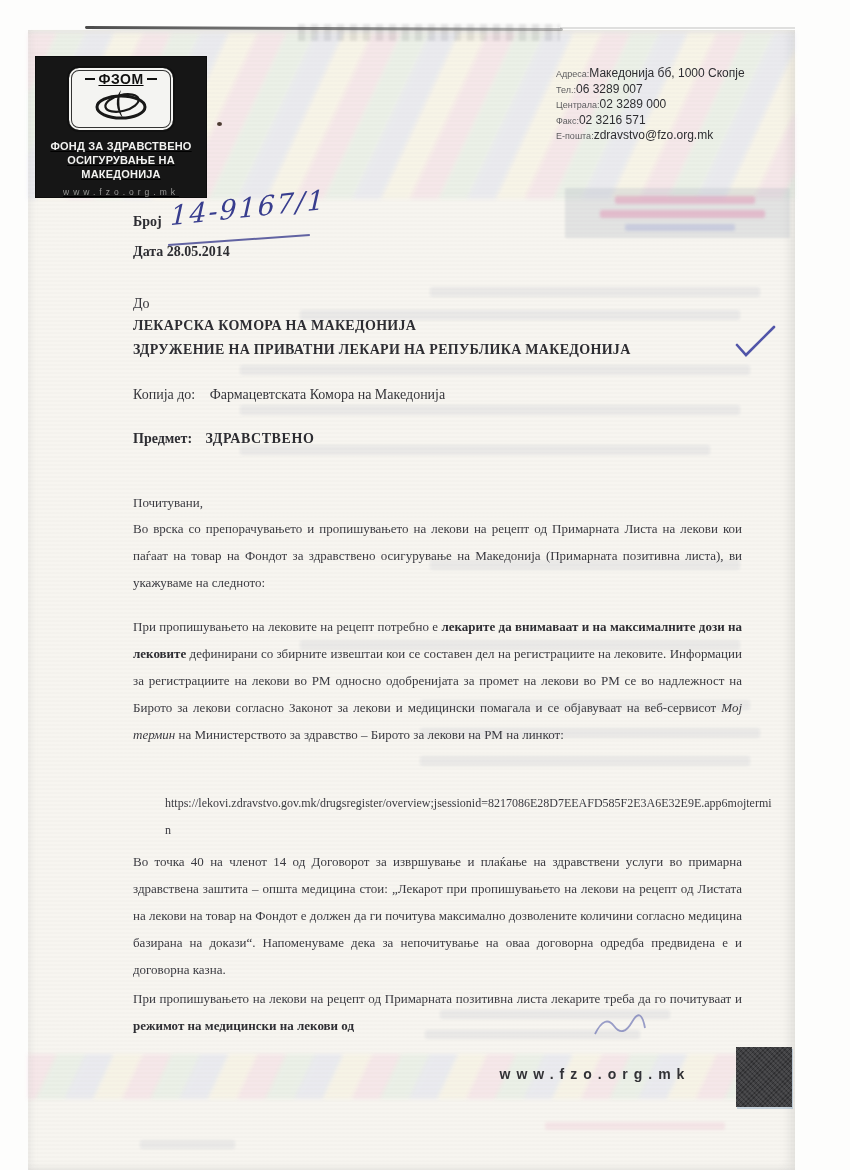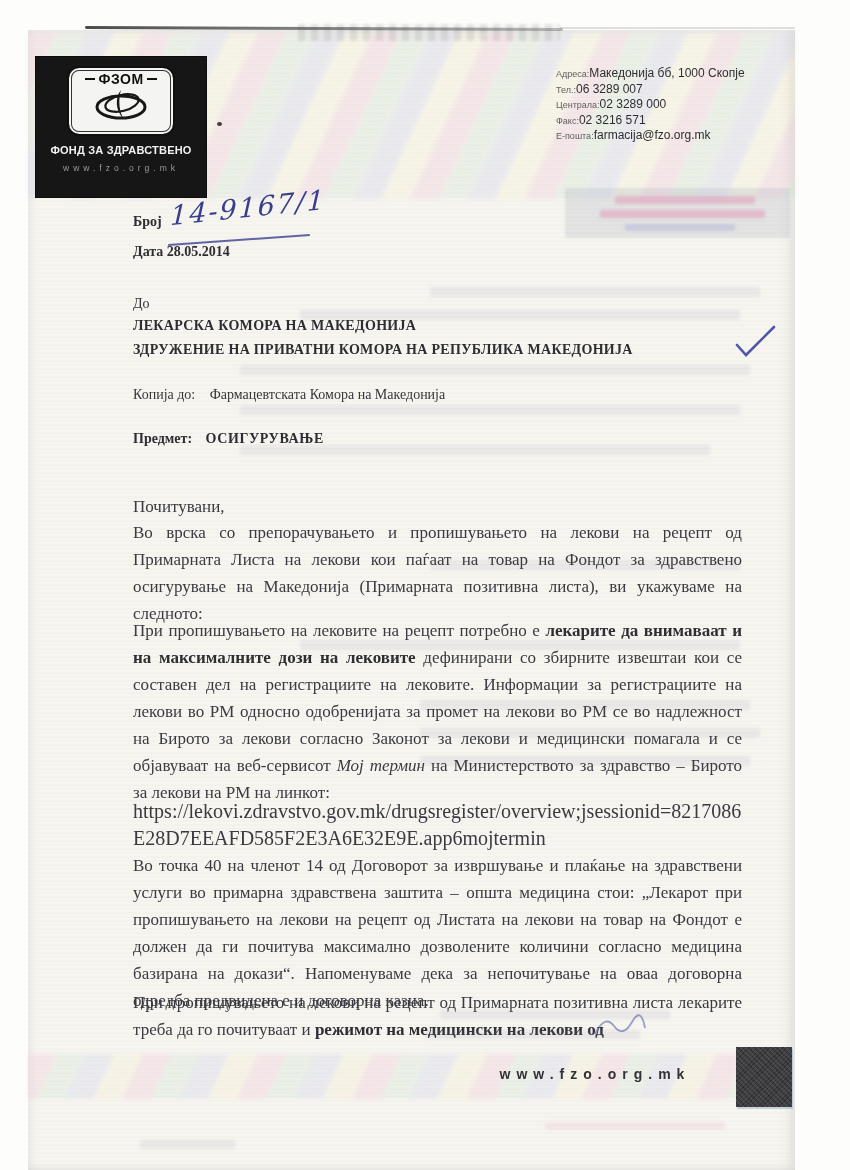--- a/index.html
+++ b/index.html
@@ -17,21 +17,21 @@
   .smudge{position:absolute;left:298px;top:24px;width:262px;height:17px;
          background:repeating-linear-gradient(90deg,rgba(120,120,125,.35) 0 7px,rgba(190,190,195,.2) 7px 13px);
          filter:blur(1.2px);opacity:.55;}
   
   .band{background:repeating-linear-gradient(115deg,rgba(236,170,200,.22) 0 26px,rgba(176,214,188,.20) 26px 52px,rgba(178,190,232,.22) 52px 78px,rgba(246,232,180,.18) 78px 104px);
         filter:blur(2px);}
   .band-top{position:absolute;left:28px;top:33px;width:767px;height:166px;opacity:.8;}
   .band-bottom{position:absolute;left:28px;top:1054px;width:710px;height:45px;opacity:.85;}
   
   .logo-box{position:absolute;left:36px;top:57px;width:170px;height:140px;background:#161616;
-            display:flex;flex-direction:column;align-items:center;box-shadow:0 0 0 1px #0d0d0d;}
+            display:flex;flex-direction:column;align-items:center;box-shadow:0 0 0 1px #0d0d0d;text-decoration:underline;}
   .logo-badge{margin-top:9px;width:104px;height:66px;background:#f4f4f2;border:2px solid #101010;
               border-radius:12px;box-shadow:inset 0 0 0 2px #f4f4f2, inset 0 0 0 3px #333;
               display:flex;flex-direction:column;align-items:center;}
   .logo-acr{display:flex;align-items:center;gap:3px;margin-top:3px;color:#111;
             font-family:"Liberation Sans",sans-serif;font-weight:bold;font-size:14px;letter-spacing:.5px;}
   .logo-acr::before,.logo-acr::after{content:"";width:10px;height:2px;background:#111;}
   .logo-org{color:#f2f2f0;font-family:"Liberation Sans",sans-serif;font-weight:bold;font-size:11px;
             line-height:14px;text-align:center;margin-top:7px;letter-spacing:.2px;}
   .logo-site{color:#9a9a98;font-family:"Liberation Sans",sans-serif;font-size:8.5px;
              letter-spacing:4px;margin-top:6px;}
@@ -50,24 +50,24 @@
   .ink-dot{position:absolute;left:217px;top:122px;width:5px;height:4px;background:#4a3a30;border-radius:50%;}
   
   .tline{position:absolute;left:133px;color:#36363b;font-size:14px;white-space:nowrap;}
   .bold{font-weight:bold;color:#2d2d32;}
   .hand{position:absolute;left:170px;top:192px;color:#383d8e;font-size:27px;font-style:italic;
         font-family:"DejaVu Serif",serif;transform:rotate(-6deg) skewX(-8deg);letter-spacing:2px;white-space:nowrap;}
   .hand-underline{position:absolute;left:168px;top:239px;width:142px;height:2px;background:#3c3f8e;
         opacity:.8;transform:rotate(-4deg);}
   
   .par{position:absolute;left:133px;width:609px;text-align:justify;color:#3a3a40;
-       font-size:17px;line-height:27px;}
+       font-size:13px;line-height:27px;}
   .par .b{font-weight:bold;color:#2e2e33;}
   .par .i{font-style:italic;}
-  .par.url{word-break:break-all;font-size:20px;}
+  .par.url{word-break:break-all;font-size:12px;margin-left:32px;}
   
   .footer-site{position:absolute;left:470px;top:1066px;width:250px;text-align:center;
        font-family:"Liberation Sans",sans-serif;font-size:14px;font-weight:bold;color:#323236;letter-spacing:6px;}
   .dark-square{position:absolute;left:736px;top:1047px;width:56px;height:60px;background:#3d3d40;
        background-image:repeating-linear-gradient(45deg,rgba(255,255,255,.07) 0 2px,transparent 2px 4px),
                         repeating-linear-gradient(-45deg,rgba(0,0,0,.25) 0 1px,transparent 1px 3px);
        box-shadow:1px 2px 0 rgba(110,150,185,.35);}
   svg.mark{position:absolute;overflow:visible;}
 </style>
 </head>
@@ -87,20 +87,21 @@
     <div class="logo-badge">
       <div class="logo-acr">ФЗОМ</div>
       <svg width="60" height="36" viewBox="0 0 60 36">
         <ellipse cx="30" cy="20" rx="24" ry="11" fill="none" stroke="#181818" stroke-width="3"></ellipse>
         <ellipse cx="31" cy="16" rx="17" ry="8" fill="none" stroke="#181818" stroke-width="2.2" transform="rotate(-14 31 16)"></ellipse>
         <path d="M30 3 C 24 10, 24 24, 33 32 C 28 26, 27 12, 30 3 Z" fill="#181818"></path>
       </svg>
     </div>
     <div class="logo-org">
       <div>ФОНД ЗА ЗДРАВСТВЕНО</div>
+      <div>ОСИГУРУВАЊЕ НА МАКЕДОНИЈА</div>
     </div>
     <div class="logo-site">www.fzo.org.mk</div>
   </div>
   <div class="ink-dot"></div>
 
   <div class="contact">
     <div class="row">
       <span class="lbl">Адреса:</span>
       <span class="val">Македонија бб, 1000 Скопје</span>
     </div>
@@ -111,50 +112,50 @@
     <div class="row">
       <span class="lbl">Централа:</span>
       <span class="val">02 3289 000</span>
     </div>
     <div class="row">
       <span class="lbl">Факс:</span>
       <span class="val">02 3216 571</span>
     </div>
     <div class="row">
       <span class="lbl">Е-пошта:</span>
-      <span class="val">farmacija@fzo.org.mk</span>
+      <span class="val">zdravstvo@fzo.org.mk</span>
     </div>
   </div>
 
   <div class="bleedbox"></div>
   <div class="bleed pinkline" style="left:615px;top:196px;width:140px;height:8px;"></div>
   <div class="bleed pinkline" style="left:600px;top:210px;width:165px;height:8px;"></div>
   <div class="bleed blueline" style="left:625px;top:224px;width:110px;height:7px;"></div>
 
   <span class="tline bold" style="top:214px;">Број</span>
   <span class="hand">14-9167/1</span>
   <div class="hand-underline"></div>
   <div class="tline" style="top:244px;">
     <span class="bold">Дата</span>
     <span class="bold">28.05.2014</span>
   </div>
 
   <span class="tline" style="top:296px;">До</span>
   <span class="tline bold" style="top:318px;letter-spacing:.3px;">ЛЕКАРСКА КОМОРА НА МАКЕДОНИЈА</span>
-  <span class="tline bold" style="top:342px;letter-spacing:.3px;">ЗДРУЖЕНИЕ НА ПРИВАТНИ КОМОРА НА РЕПУБЛИКА МАКЕДОНИЈА</span>
+  <span class="tline bold" style="top:342px;letter-spacing:.3px;">ЗДРУЖЕНИЕ НА ПРИВАТНИ ЛЕКАРИ НА РЕПУБЛИКА МАКЕДОНИЈА</span>
   <svg class="mark" style="left:734px;top:322px;" width="42" height="38">
     <polyline points="3,23 12,33 40,5" fill="none" stroke="#3a3f9e" stroke-width="2.6" stroke-linecap="round" opacity=".88"></polyline>
   </svg>
   <div class="tline" style="top:387px;">
     <span>Копија до:</span>
     <span style="margin-left:11px;">Фармацевтската Комора на Македонија</span>
   </div>
   <div class="tline" style="top:431px;">
     <span class="bold">Предмет:</span>
-    <span class="bold" style="margin-left:10px;letter-spacing:.6px;">ОСИГУРУВАЊЕ</span>
+    <span class="bold" style="margin-left:10px;letter-spacing:.6px;">ЗДРАВСТВЕНО</span>
   </div>
 
   <div class="bleed grayline" style="left:430px;top:287px;width:330px;height:10px;"></div>
   <div class="bleed grayline" style="left:300px;top:310px;width:440px;height:10px;"></div>
   <div class="bleed grayline" style="left:240px;top:365px;width:510px;height:10px;"></div>
   <div class="bleed grayline" style="left:240px;top:405px;width:500px;height:10px;"></div>
   <div class="bleed grayline" style="left:240px;top:445px;width:470px;height:10px;"></div>
   <div class="bleed grayline" style="left:430px;top:560px;width:310px;height:10px;"></div>
   <div class="bleed grayline" style="left:300px;top:640px;width:440px;height:10px;"></div>
   <div class="bleed grayline" style="left:420px;top:700px;width:330px;height:10px;"></div>

